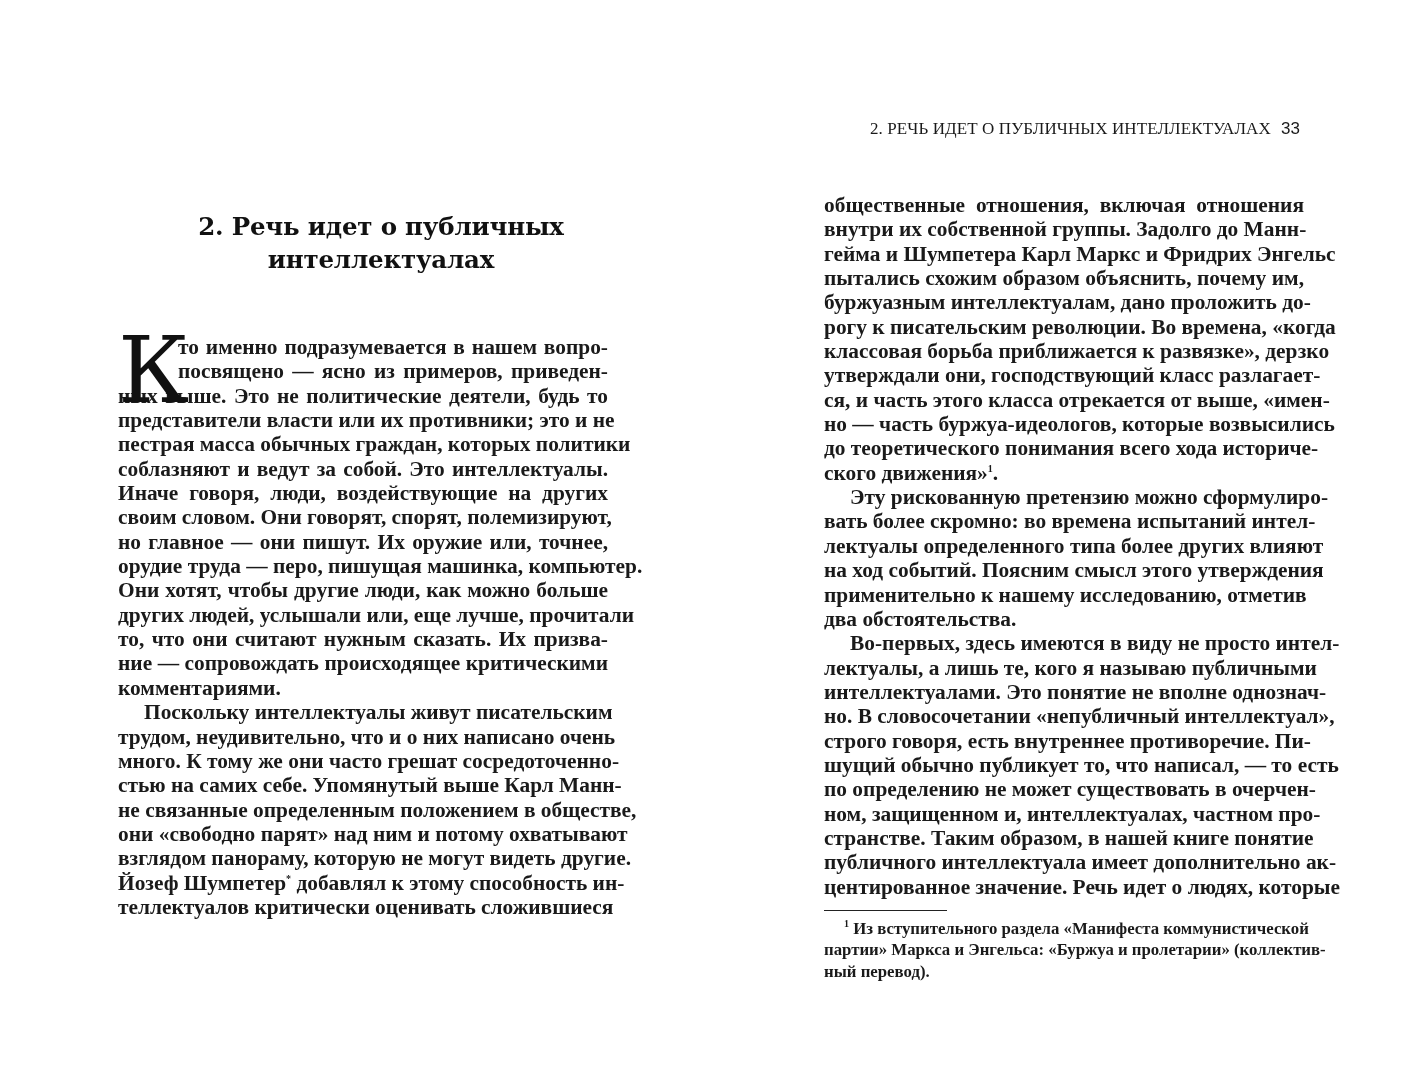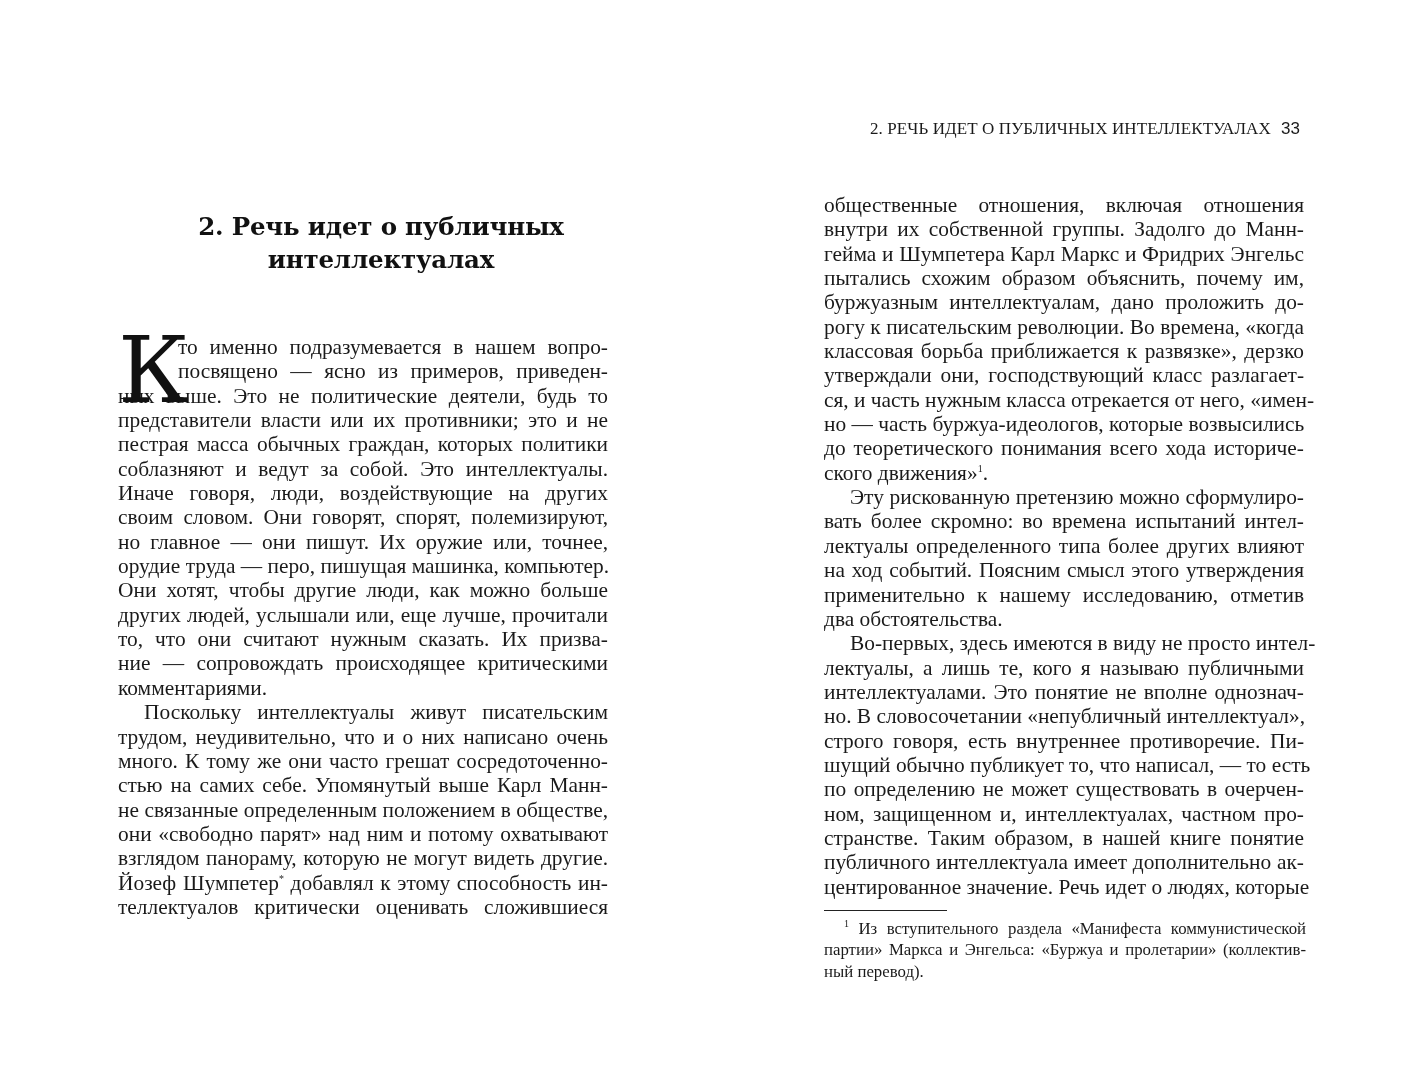--- a/index.html
+++ b/index.html
@@ -75,20 +75,21 @@
       left: 824px;
       width: 480px;
     }
     .ln {
       display: block;
       height: 24.35px;
       white-space: nowrap;
       text-align: justify;
       text-align-last: justify;
       overflow: visible;
+      font-weight: bold;
     }
     .ln.last {
       text-align-last: left;
     }
     .ln.indent { padding-left: 26px; }
     .ln.dc { padding-left: 0; }
 
     .drop-cap-wrap {
       position: relative;
     }
@@ -187,21 +188,21 @@
 
   <div class="paragraph">
     <span class="ln">общественные отношения, включая отношения</span>
     <span class="ln">внутри их собственной группы. Задолго до Манн-</span>
     <span class="ln">гейма и Шумпетера Карл Маркс и Фридрих Энгельс</span>
     <span class="ln">пытались схожим образом объяснить, почему им,</span>
     <span class="ln">буржуазным интеллектуалам, дано проложить до-</span>
     <span class="ln">рогу к писательским революции. Во времена, «когда</span>
     <span class="ln">классовая борьба приближается к развязке», дерзко</span>
     <span class="ln">утверждали они, господствующий класс разлагает-</span>
-    <span class="ln">ся, и часть нужным класса отрекается от него, «имен-</span>
+    <span class="ln">ся, и часть этого класса отрекается от выше, «имен-</span>
     <span class="ln">но — часть буржуа-идеологов, которые возвысились</span>
     <span class="ln">до теоретического понимания всего хода историче-</span>
     <span class="ln last"><span>ского движения»</span><sup class="fn">1</sup><span>.</span></span>
   </div>
 
   <div class="paragraph">
     <span class="ln indent">Эту рискованную претензию можно сформулиро-</span>
     <span class="ln">вать более скромно: во времена испытаний интел-</span>
     <span class="ln">лектуалы определенного типа более других влияют</span>
     <span class="ln">на ход событий. Поясним смысл этого утверждения</span>

